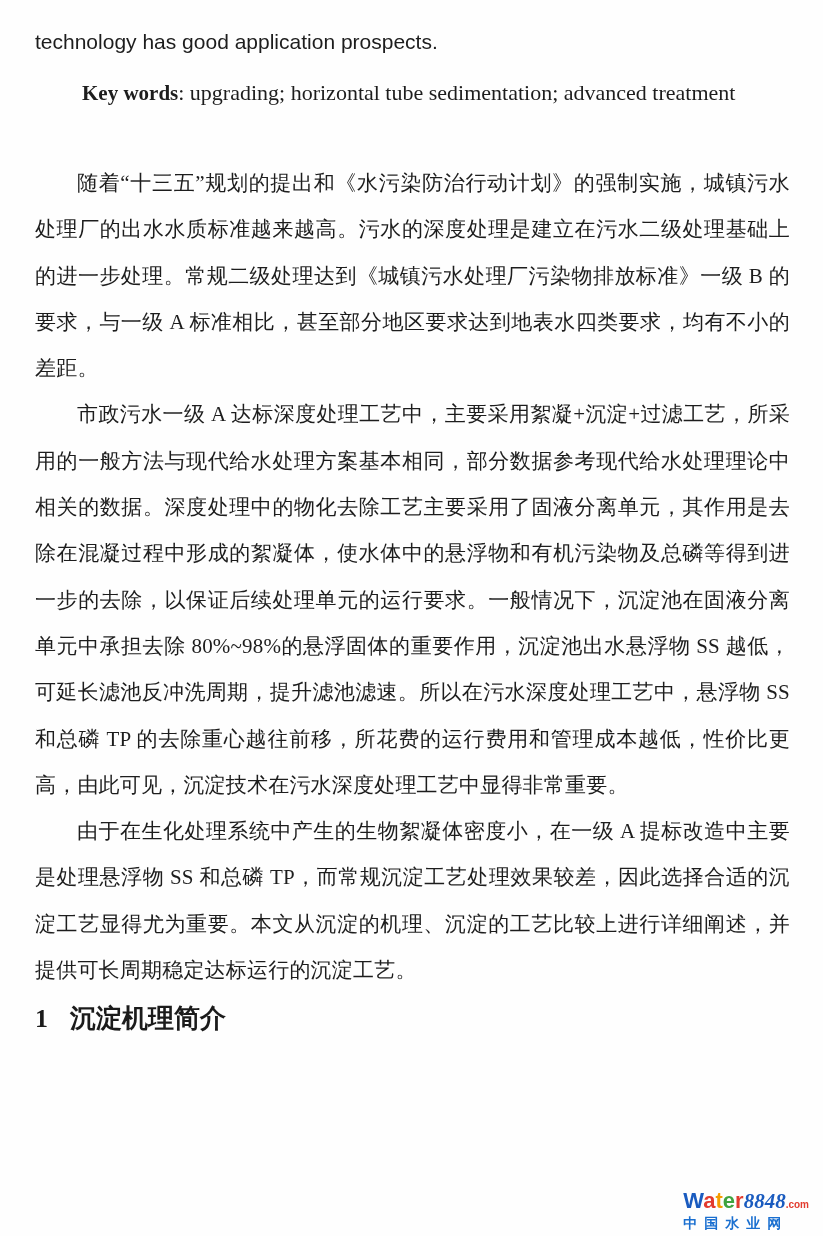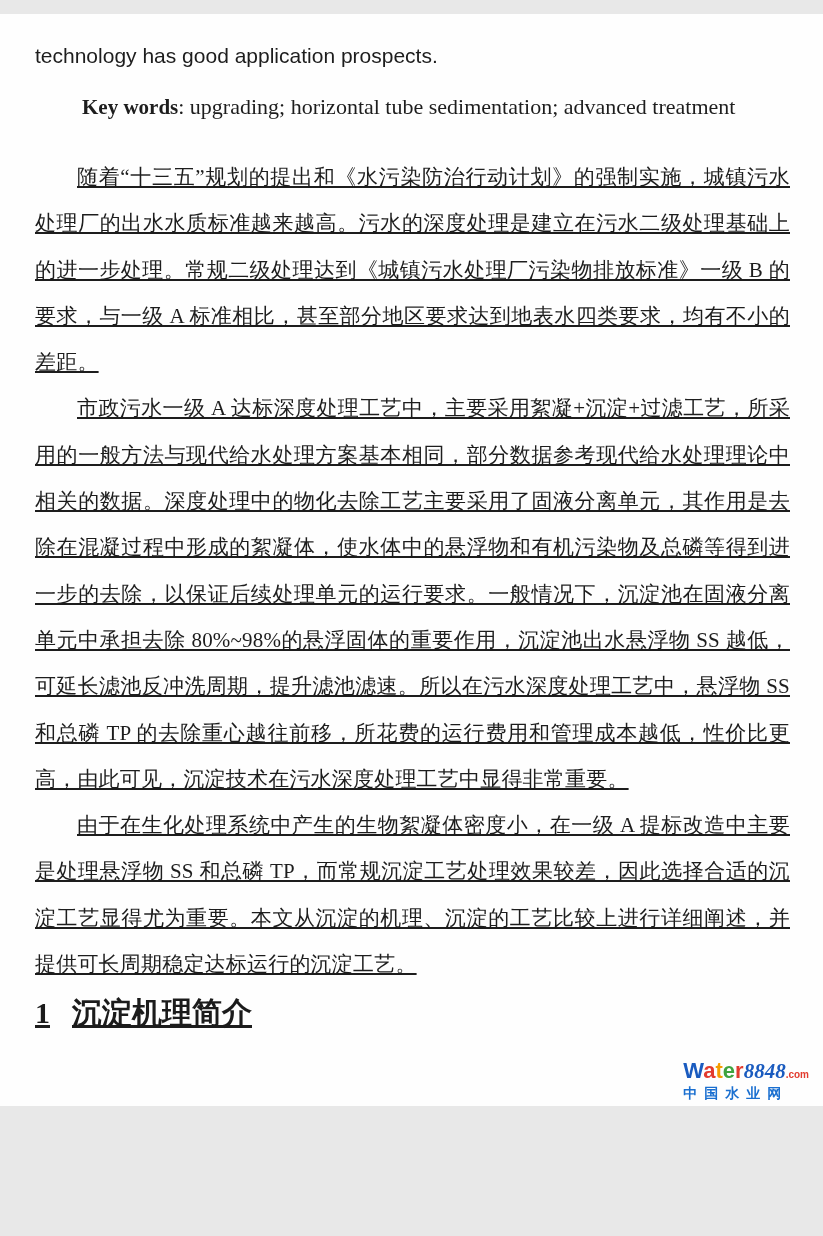--- a/index.html
+++ b/index.html
@@ -1,19 +1,19 @@
 <!DOCTYPE html>
 <html><head>
 <meta charset="utf-8">
 <style>
   html,body { margin:0; padding:0; background:#e8e8e8; }
   .page {
     position:relative;
-    width:823px; height:1092px;
-    margin:14px auto;
+    width:823px; height:1236px;
+    margin:0 auto;
     background:#fefefe;
     overflow:hidden;
     color:#1d1d1d;
   }
   .content {
     position:absolute;
     left:35px; right:33px; top:0;
   }
   .en-line {
     position:absolute;
@@ -33,41 +33,41 @@
     font-family:Liberation Serif, serif;
     font-weight:700;
     font-size:21px;
   }
   .keywords-line .kw-text {
     font-family:"Liberation Serif", serif;
     font-size:22px;
   }
   .body-text {
     position:absolute;
-    top:140px; left:0; right:0;text-decoration:underline;
+    top:160px; left:0; right:0;
   }
   .cn-par {
     margin:0;
     font-family:"Liberation Serif", serif;
     font-size:21px;
     line-height:46.3px;
     text-align:justify;
     text-justify:inter-ideograph;
     text-indent:2em;
     color:#1d1d1d;
     letter-spacing:0.2px;
   }
   .cn-par sub {
     font-size:13px;
     line-height:0;
   }
   .section-heading {
     margin:6px 0 12px 0;
     font-family:"Liberation Serif", serif;
-    font-size:30px;
+    font-size:26px;
     font-weight:600;
     line-height:40px;
     color:#1b1b1b;
   }
   .section-heading .sec-num { margin-right:22px; }
   .watermark {
     position:absolute;
     right:14px; bottom:6px;
     text-align:left;
     line-height:1;

